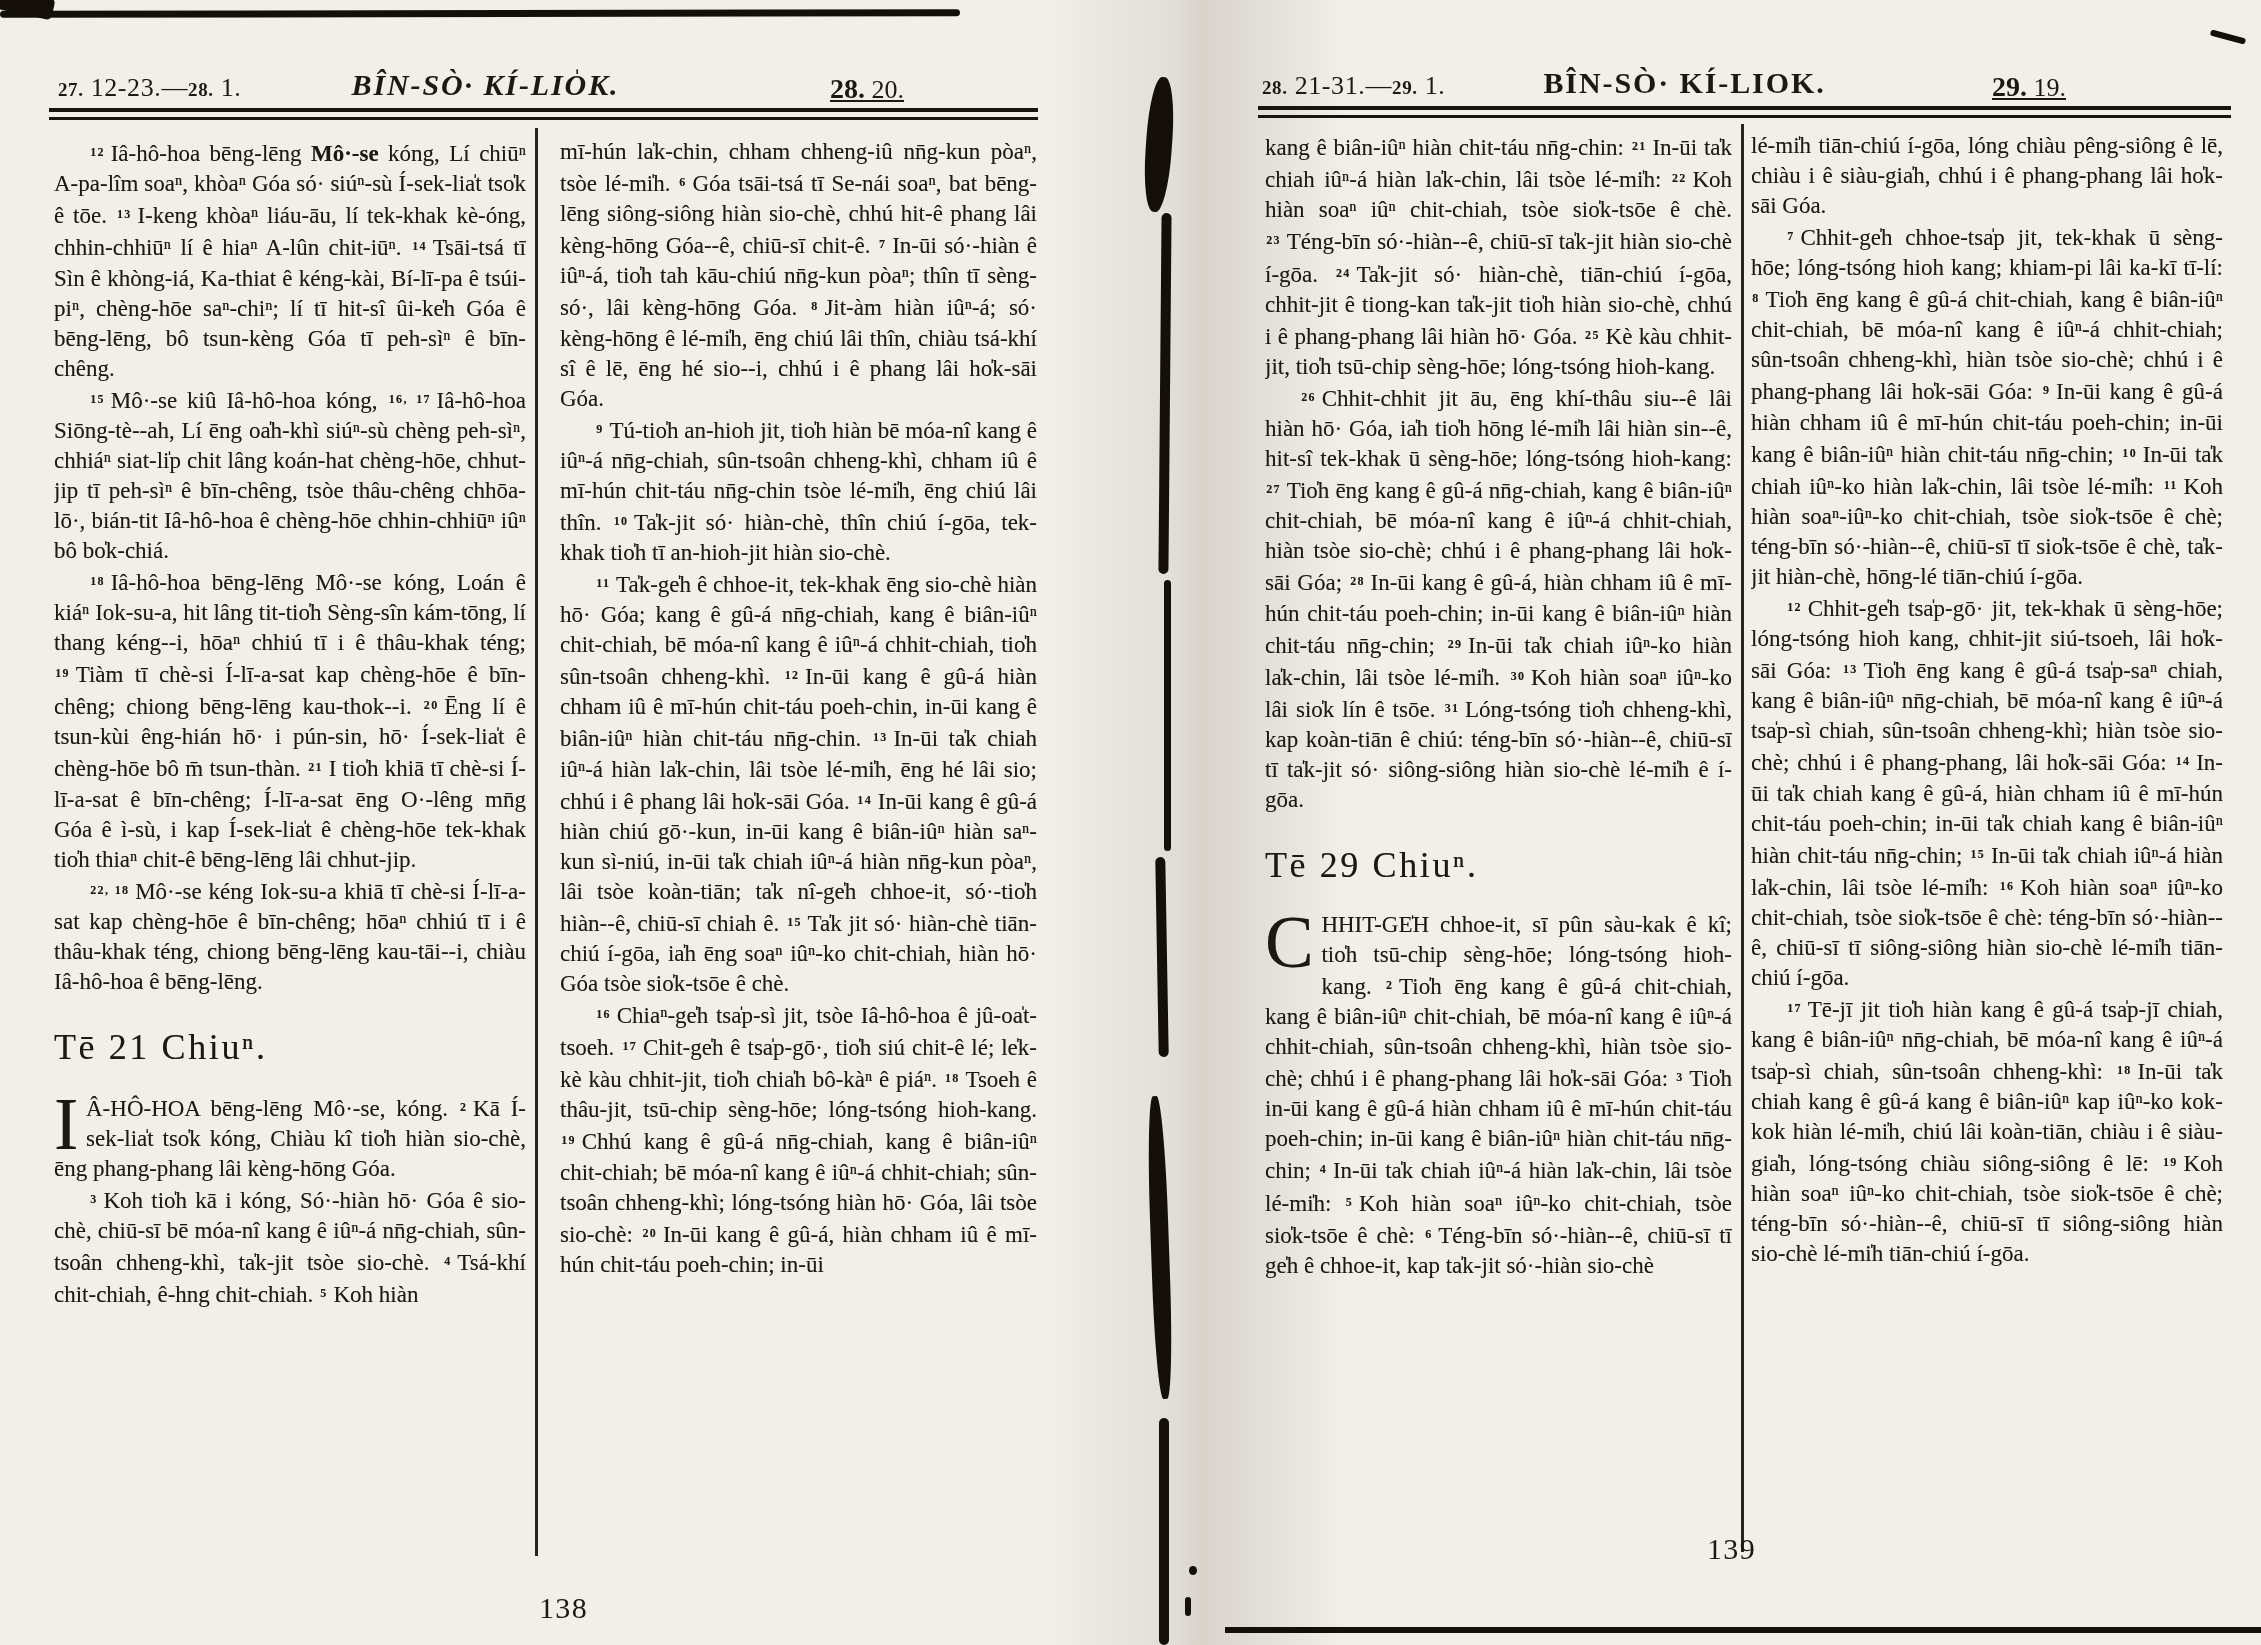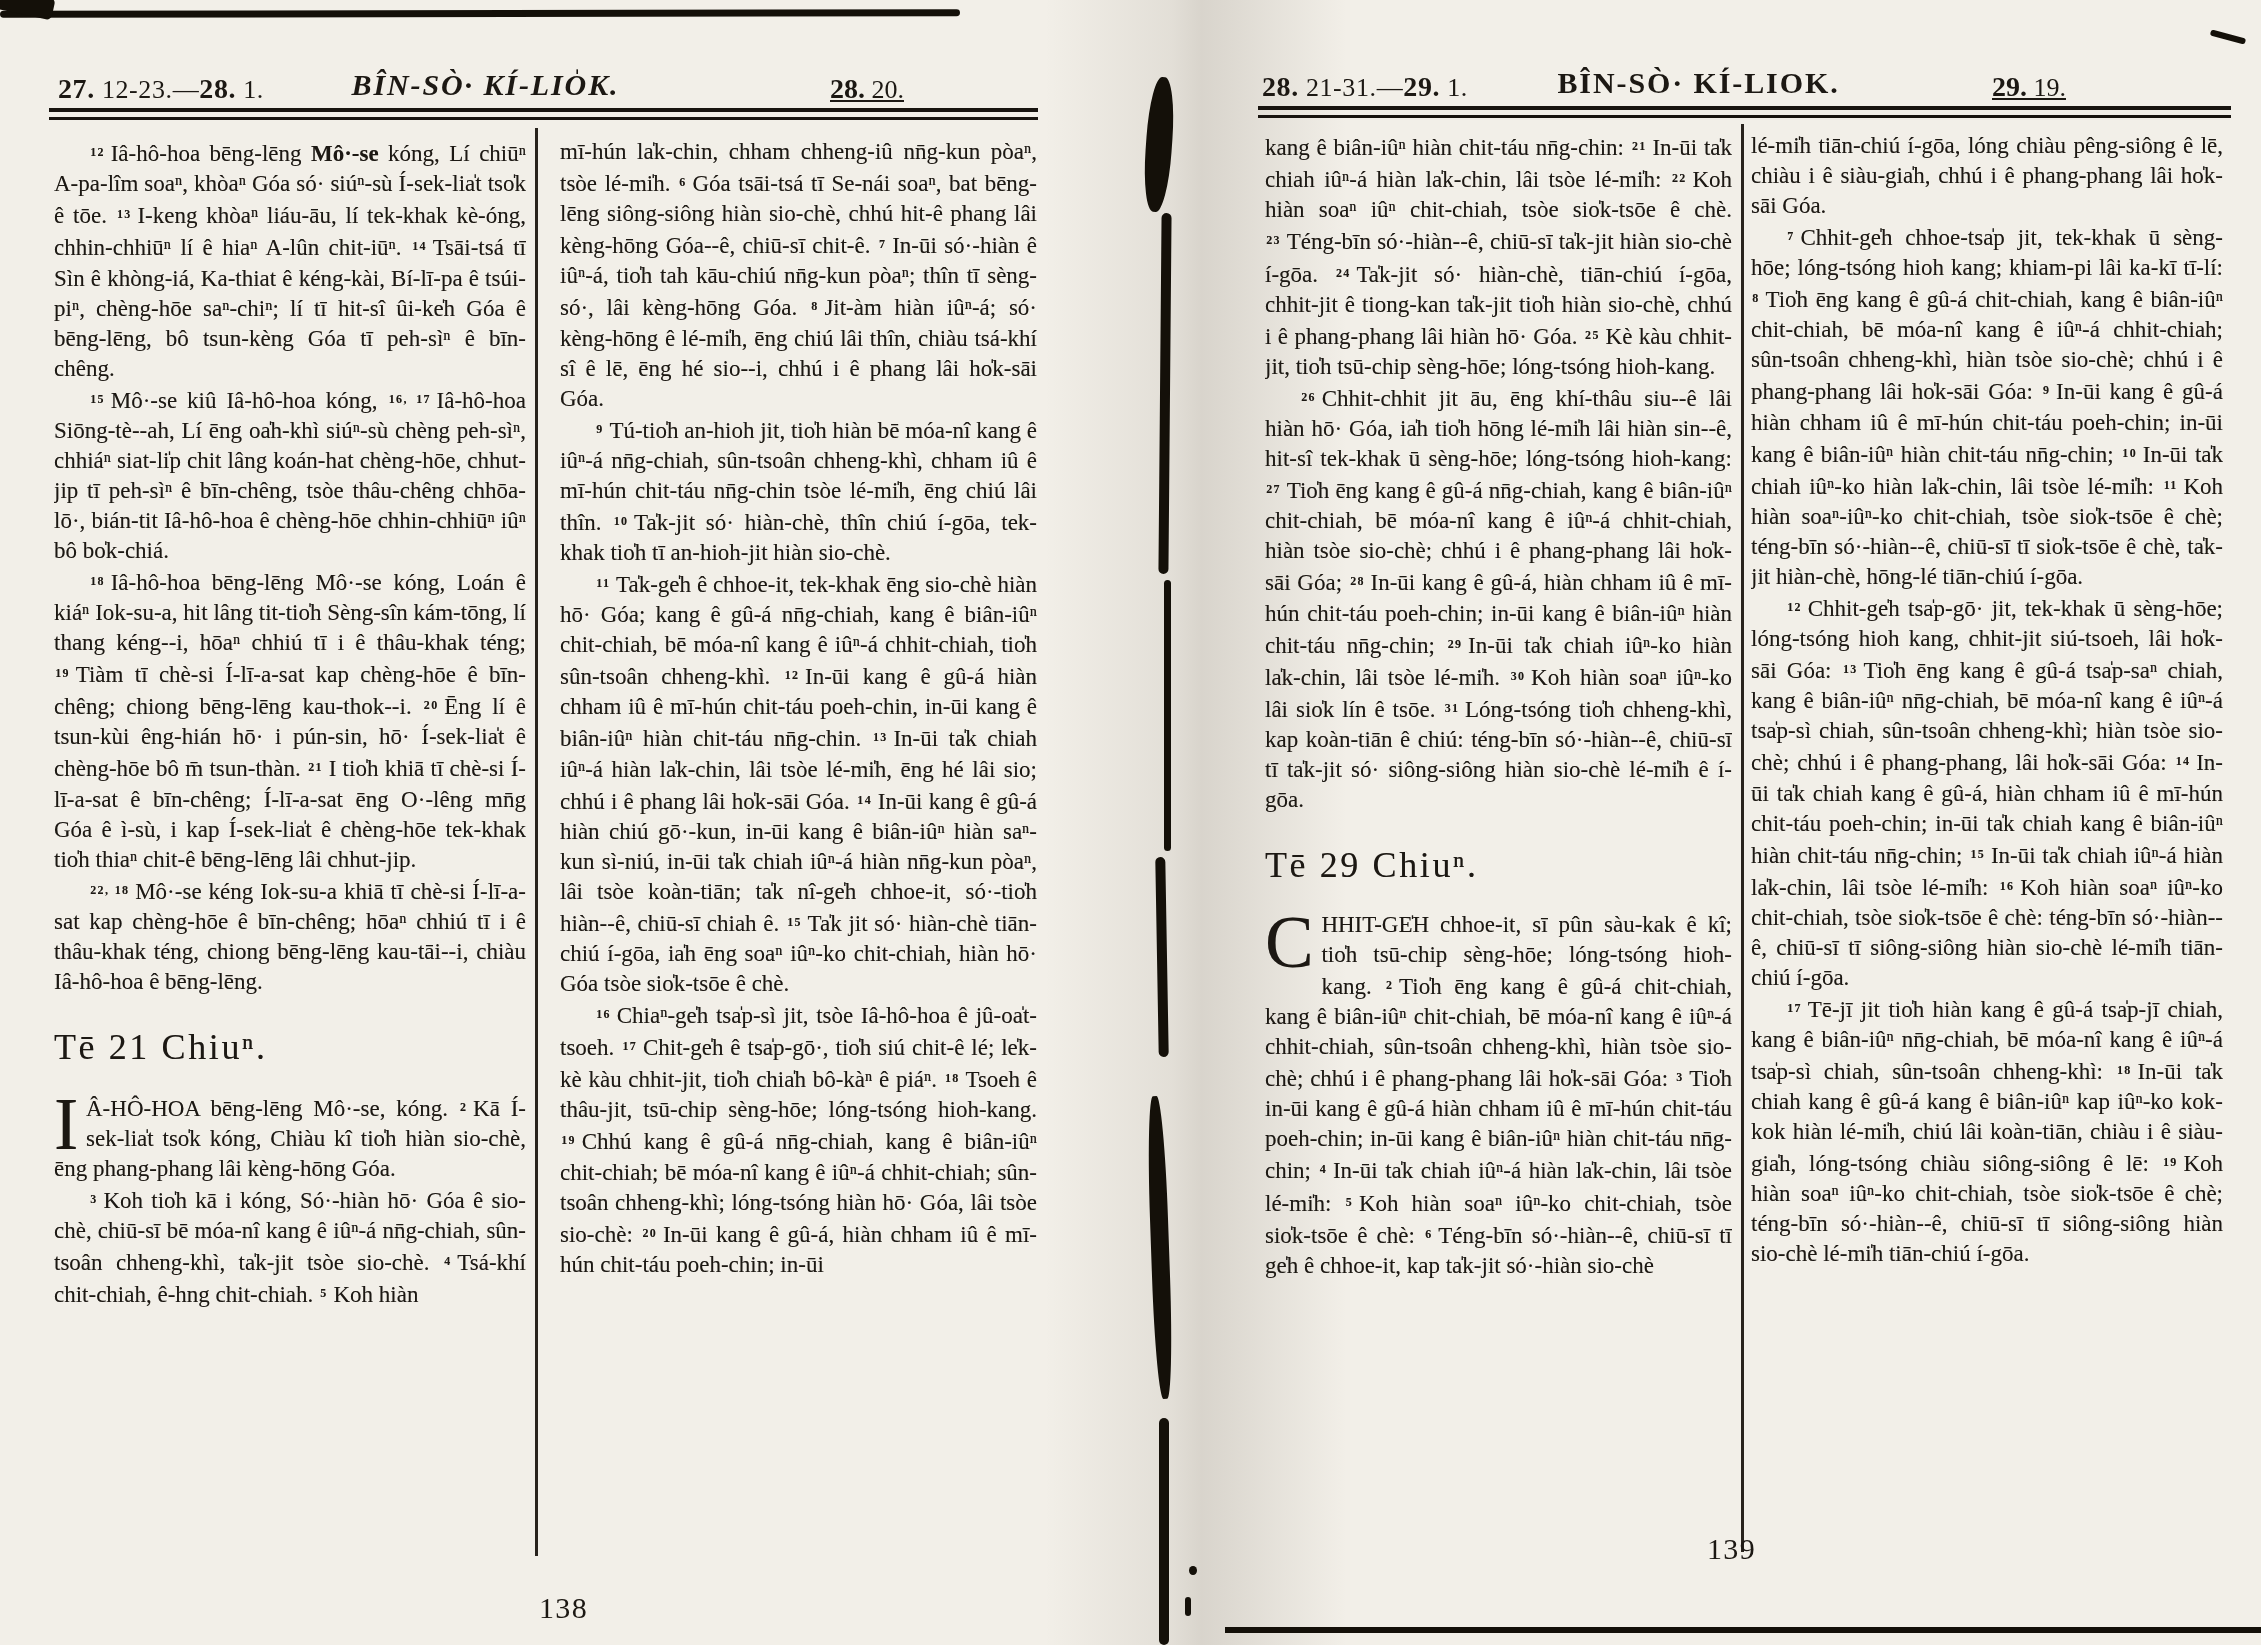--- a/index.html
+++ b/index.html
@@ -16,21 +16,21 @@
   .scan::before{
     content:'';position:absolute;left:1044px;top:0;width:303px;height:100%;
     background:linear-gradient(90deg,rgba(70,58,44,0) 0%,rgba(70,58,44,.09) 42%,rgba(70,58,44,.15) 52%,rgba(70,58,44,0) 100%);
     pointer-events:none;
   }
   .page{position:absolute;top:0;height:1645px;}
   #pageL{left:0;width:1134px;}
   #pageR{left:1212px;width:1049px;}
 
   .range{position:absolute;font-size:26px;letter-spacing:0.6px;white-space:nowrap;}
-  .range b{font-size:28px;}
+  .range b{font-size:19px;}
   .title{position:absolute;font-size:30px;font-weight:bold;letter-spacing:1.9px;text-align:center;width:451px;white-space:nowrap;}
   .corner{position:absolute;font-size:26px;width:206px;white-space:nowrap;text-decoration:underline;}
   .corner b{font-size:28px;}
 
   .double-rule{position:absolute;height:5.2px;border-top:4.5px solid #18140f;border-bottom:3.2px solid #18140f;}
 
   .col{
     position:absolute;
     font-size:23px;line-height:30px;
     text-align:justify;
@@ -71,21 +71,21 @@
         <p class="">mī-hún la̍k-chin, chham chheng-iû nn̄g-kun pòaⁿ, tsòe lé-mi̍h. <span class="v">6</span>Góa tsāi-tsá tī Se-nái soaⁿ, bat bēng-lēng siông-siông hiàn sio-chè, chhú hit-ê phang lâi kèng-hōng Góa--ê, chiū-sī chit-ê. <span class="v">7</span>In-ūi só·-hiàn ê iûⁿ-á, tio̍h tah kāu-chiú nn̄g-kun pòaⁿ; thîn tī sèng-só·, lâi kèng-hōng Góa. <span class="v">8</span>Jit-àm hiàn iûⁿ-á; só· kèng-hōng ê lé-mi̍h, ēng chiú lâi thîn, chiàu tsá-khí sî ê lē, ēng hé sio--i, chhú i ê phang lâi ho̍k-sāi Góa.</p>
         <p class="ind"><span class="v">9</span>Tú-tio̍h an-hioh jit, tio̍h hiàn bē móa-nî kang ê iûⁿ-á nn̄g-chiah, sûn-tsoân chheng-khì, chham iû ê mī-hún chit-táu nn̄g-chin tsòe lé-mi̍h, ēng chiú lâi thîn. <span class="v">10</span>Ta̍k-jit só· hiàn-chè, thîn chiú í-gōa, tek-khak tio̍h tī an-hioh-jit hiàn sio-chè.</p>
         <p class="ind"><span class="v">11</span>Ta̍k-ge̍h ê chhoe-it, tek-khak ēng sio-chè hiàn hō· Góa; kang ê gû-á nn̄g-chiah, kang ê biân-iûⁿ chit-chiah, bē móa-nî kang ê iûⁿ-á chhit-chiah, tio̍h sûn-tsoân chheng-khì. <span class="v">12</span>In-ūi kang ê gû-á hiàn chham iû ê mī-hún chit-táu poeh-chin, in-ūi kang ê biân-iûⁿ hiàn chit-táu nn̄g-chin. <span class="v">13</span>In-ūi ta̍k chiah iûⁿ-á hiàn la̍k-chin, lâi tsòe lé-mi̍h, ēng hé lâi sio; chhú i ê phang lâi ho̍k-sāi Góa. <span class="v">14</span>In-ūi kang ê gû-á hiàn chiú gō·-kun, in-ūi kang ê biân-iûⁿ hiàn saⁿ-kun sì-niú, in-ūi ta̍k chiah iûⁿ-á hiàn nn̄g-kun pòaⁿ, lâi tsòe koàn-tiān; ta̍k nî-ge̍h chhoe-it, só·-tio̍h hiàn--ê, chiū-sī chiah ê. <span class="v">15</span>Ta̍k jit só· hiàn-chè tiān-chiú í-gōa, ia̍h ēng soaⁿ iûⁿ-ko chit-chiah, hiàn hō· Góa tsòe sio̍k-tsōe ê chè.</p>
         <p class="ind"><span class="v">16</span>Chiaⁿ-ge̍h tsa̍p-sì jit, tsòe Iâ-hô-hoa ê jû-oa̍t-tsoeh. <span class="v">17</span>Chit-ge̍h ê tsa̍p-gō·, tio̍h siú chit-ê lé; le̍k-kè kàu chhit-jit, tio̍h chia̍h bô-kàⁿ ê piáⁿ. <span class="v">18</span>Tsoeh ê thâu-jit, tsū-chip sèng-hōe; lóng-tsóng hioh-kang. <span class="v">19</span>Chhú kang ê gû-á nn̄g-chiah, kang ê biân-iûⁿ chit-chiah; bē móa-nî kang ê iûⁿ-á chhit-chiah; sûn-tsoân chheng-khì; lóng-tsóng hiàn hō· Góa, lâi tsòe sio-chè: <span class="v">20</span>In-ūi kang ê gû-á, hiàn chham iû ê mī-hún chit-táu poeh-chin; in-ūi</p>
       </div>
     <div class="page-number" style="left:428px;top:1591px;">138</div>
   </div>
 
   <div class="page" id="pageR">
     <div class="range" style="left:50px;top:71px;"><b>28.</b> 21-31.—<b>29.</b> 1.</div>
-    <div class="title" style="left:261px;top:66px;text-align:center;">BÎN-SÒ· KÍ-LIOK.</div>
+    <div class="title" style="left:247px;top:66px;text-align:center;">BÎN-SÒ· KÍ-LIOK.</div>
     <div class="corner" style="left:780px;top:71px;"><b>29.</b> 19.</div>
     <div class="double-rule" style="left:46px;top:106px;width:973px;"></div>
     <div class="col" style="left:53px;top:131px;width:467px;height:1426px;">
         <p class="">kang ê biân-iûⁿ hiàn chit-táu nn̄g-chin: <span class="v">21</span>In-ūi ta̍k chiah iûⁿ-á hiàn la̍k-chin, lâi tsòe lé-mi̍h: <span class="v">22</span>Koh hiàn soaⁿ iûⁿ chit-chiah, tsòe sio̍k-tsōe ê chè. <span class="v">23</span>Téng-bīn só·-hiàn--ê, chiū-sī ta̍k-jit hiàn sio-chè í-gōa. <span class="v">24</span>Ta̍k-jit só· hiàn-chè, tiān-chiú í-gōa, chhit-jit ê tiong-kan ta̍k-jit tio̍h hiàn sio-chè, chhú i ê phang-phang lâi hiàn hō· Góa. <span class="v">25</span>Kè kàu chhit-jit, tio̍h tsū-chip sèng-hōe; lóng-tsóng hioh-kang.</p>
         <p class="ind"><span class="v">26</span>Chhit-chhit jit āu, ēng khí-thâu siu--ê lâi hiàn hō· Góa, ia̍h tio̍h hōng lé-mi̍h lâi hiàn sin--ê, hit-sî tek-khak ū sèng-hōe; lóng-tsóng hioh-kang: <span class="v">27</span>Tio̍h ēng kang ê gû-á nn̄g-chiah, kang ê biân-iûⁿ chit-chiah, bē móa-nî kang ê iûⁿ-á chhit-chiah, hiàn tsòe sio-chè; chhú i ê phang-phang lâi ho̍k-sāi Góa; <span class="v">28</span>In-ūi kang ê gû-á, hiàn chham iû ê mī-hún chit-táu poeh-chin; in-ūi kang ê biân-iûⁿ hiàn chit-táu nn̄g-chin; <span class="v">29</span>In-ūi ta̍k chiah iûⁿ-ko hiàn la̍k-chin, lâi tsòe lé-mi̍h. <span class="v">30</span>Koh hiàn soaⁿ iûⁿ-ko lâi sio̍k lín ê tsōe. <span class="v">31</span>Lóng-tsóng tio̍h chheng-khì, kap koàn-tiān ê chiú: téng-bīn só·-hiàn--ê, chiū-sī tī ta̍k-jit só· siông-siông hiàn sio-chè lé-mi̍h ê í-gōa.</p>
         <div class="chapter">Tē 29 Chiuⁿ.</div>
         <p class=""><span class="cap">C</span>HHIT-GE̍H chhoe-it, sī pûn sàu-kak ê kî; tio̍h tsū-chip sèng-hōe; lóng-tsóng hioh-kang. <span class="v">2</span>Tio̍h ēng kang ê gû-á chit-chiah, kang ê biân-iûⁿ chit-chiah, bē móa-nî kang ê iûⁿ-á chhit-chiah, sûn-tsoân chheng-khì, hiàn tsòe sio-chè; chhú i ê phang-phang lâi ho̍k-sāi Góa: <span class="v">3</span>Tio̍h in-ūi kang ê gû-á hiàn chham iû ê mī-hún chit-táu poeh-chin; in-ūi kang ê biân-iûⁿ hiàn chit-táu nn̄g-chin; <span class="v">4</span>In-ūi ta̍k chiah iûⁿ-á hiàn la̍k-chin, lâi tsòe lé-mi̍h: <span class="v">5</span>Koh hiàn soaⁿ iûⁿ-ko chit-chiah, tsòe sio̍k-tsōe ê chè: <span class="v">6</span>Téng-bīn só·-hiàn--ê, chiū-sī tī ge̍h ê chhoe-it, kap ta̍k-jit só·-hiàn sio-chè</p>
       </div>
     <div class="col-divider" style="left:529px;top:124px;height:1428px;"></div>
     <div class="col" style="left:539px;top:131px;width:472px;height:1426px;">

